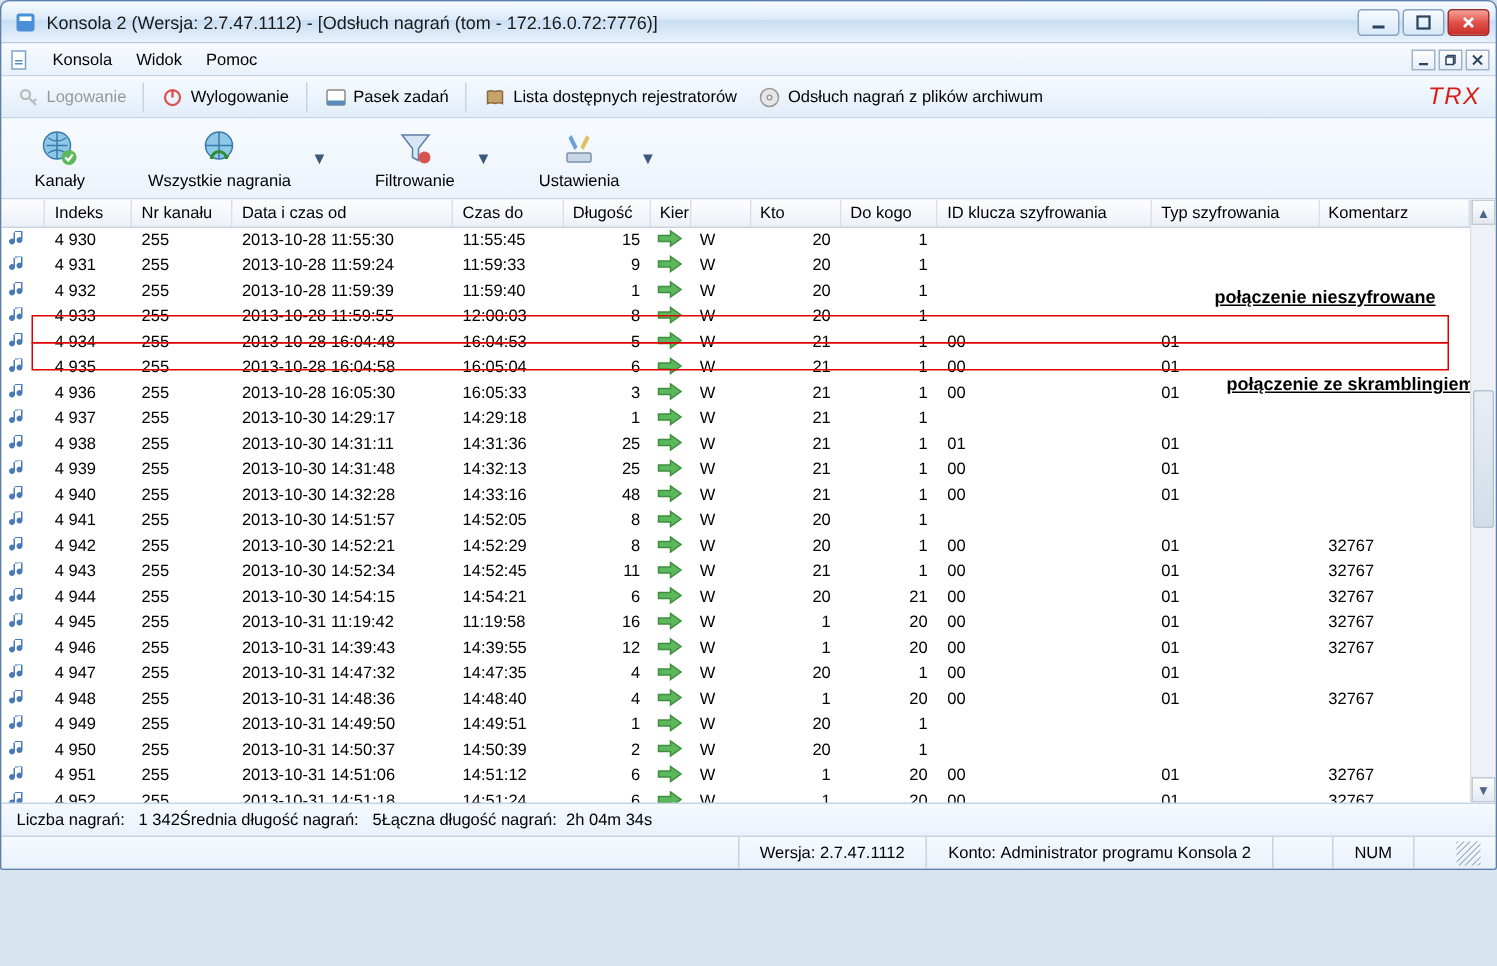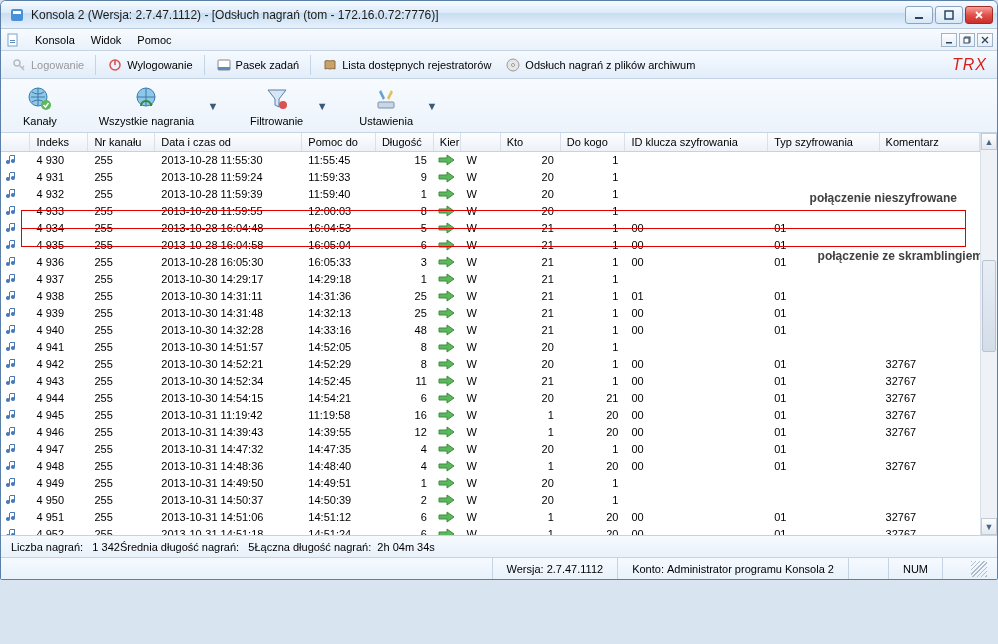--- a/index.html
+++ b/index.html
@@ -70,22 +70,22 @@
   table.grid td.icon-cell{padding:0 4px;}
   .row-icon{width:16px;height:14px;display:inline-flex;align-items:center;justify-content:center;}
   .dir-arrow{width:18px;height:14px;display:inline-flex;align-items:center;justify-content:center;}
   .vscroll{position:absolute;right:0;top:0;bottom:0;width:17px;
     background:#f1f1f1;border-left:1px solid #d8e0ea;display:flex;flex-direction:column;}
   .vscroll .sb-btn{height:17px;background:linear-gradient(#fdfdfd,#e4e9f0);border:1px solid #c2cbd6;
     display:flex;align-items:center;justify-content:center;font-size:9px;color:#4a6586;cursor:pointer;}
   .vscroll .sb-track{flex:1;background:#eef2f7;position:relative;}
   .vscroll .sb-thumb{position:absolute;left:1px;right:1px;top:30%;height:25%;
     background:linear-gradient(#e9eef5,#d3dde8);border:1px solid #b8c4d2;border-radius:2px;}
-  .annot { position:absolute; color:#404040; font-size:12px; font-weight:bold; pointer-events:none;
-    font-family: "Segoe UI", sans-serif;}
+  .annot { position:absolute; color:#000000; font-size:12px; font-weight:bold; pointer-events:none;
+    font-family: "Segoe UI", sans-serif; text-decoration: underline;}
   .red-box{position:absolute;border:1px solid #e00000;pointer-events:none;}
   .statusbar1{height:22px;border-top:1px solid #c5d4e4;background:linear-gradient(#f6faff,#e9f1fa);
     display:flex;align-items:center;padding:0 10px;}
   .statusbar1 .sb-cell{white-space:nowrap;}
   .statusbar2{height:22px;border-top:1px solid #c5d4e4;background:linear-gradient(#f6faff,#e9f1fa);
     display:flex;align-items:center;padding:0 10px;}
   .statusbar2 .spacer{flex:1;}
   .statusbar2 .sb-cell{padding:0 14px;border-left:1px solid #c5d4e4;height:100%;display:flex;align-items:center;}
   .statusbar2 .sb-cell:first-child{border-left:none;}
   .grip{width:16px;height:16px;align-self:flex-end;margin-bottom:2px;
@@ -283,21 +283,21 @@
           <col class="c10">
             <col class="c11">
             <col class="c12">
         </colgroup>
         <thead>
             <tr id="header-row">
               <th></th>
               <th>Indeks</th>
               <th>Nr kanału</th>
               <th>Data i czas od</th>
-              <th>Pomoc do</th>
+              <th>Czas do</th>
               <th>Długość</th>
               <th>Kierunek</th>
               <th></th>
               <th>Kto</th>
               <th>Do kogo</th>
               <th>ID klucza szyfrowania</th>
               <th>Typ szyfrowania</th>
               <th>Komentarz</th>
             </tr>
           </thead>

